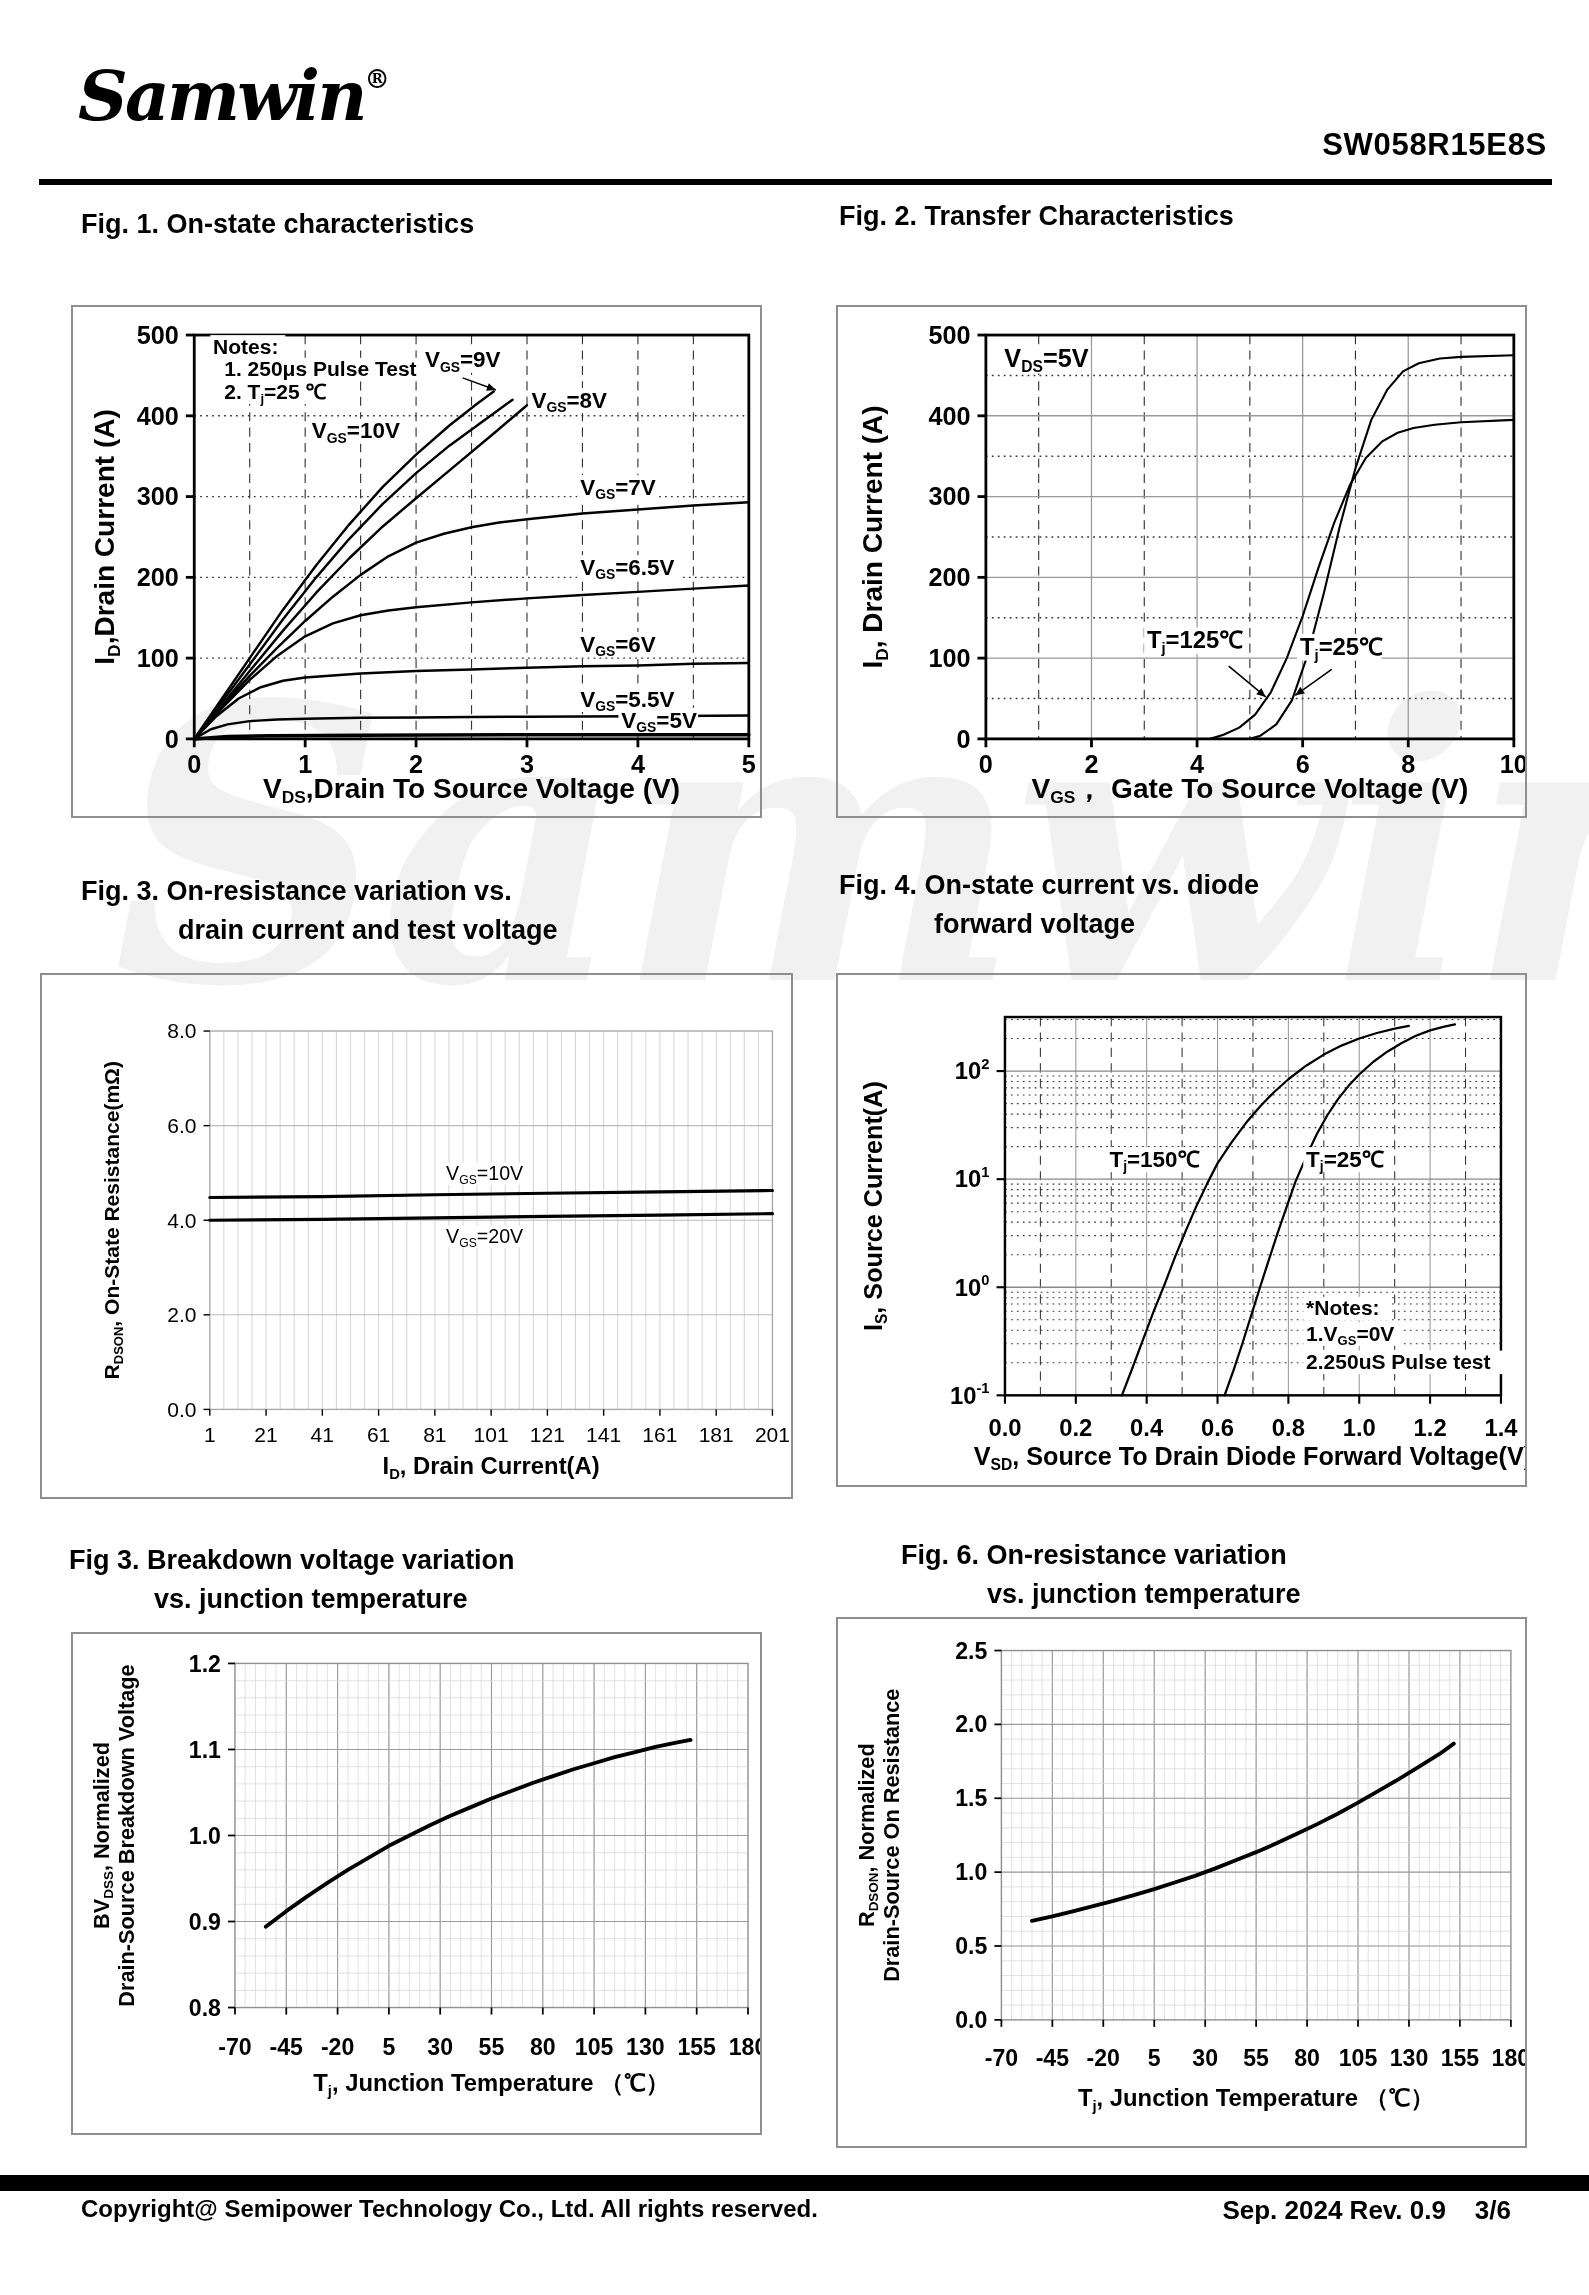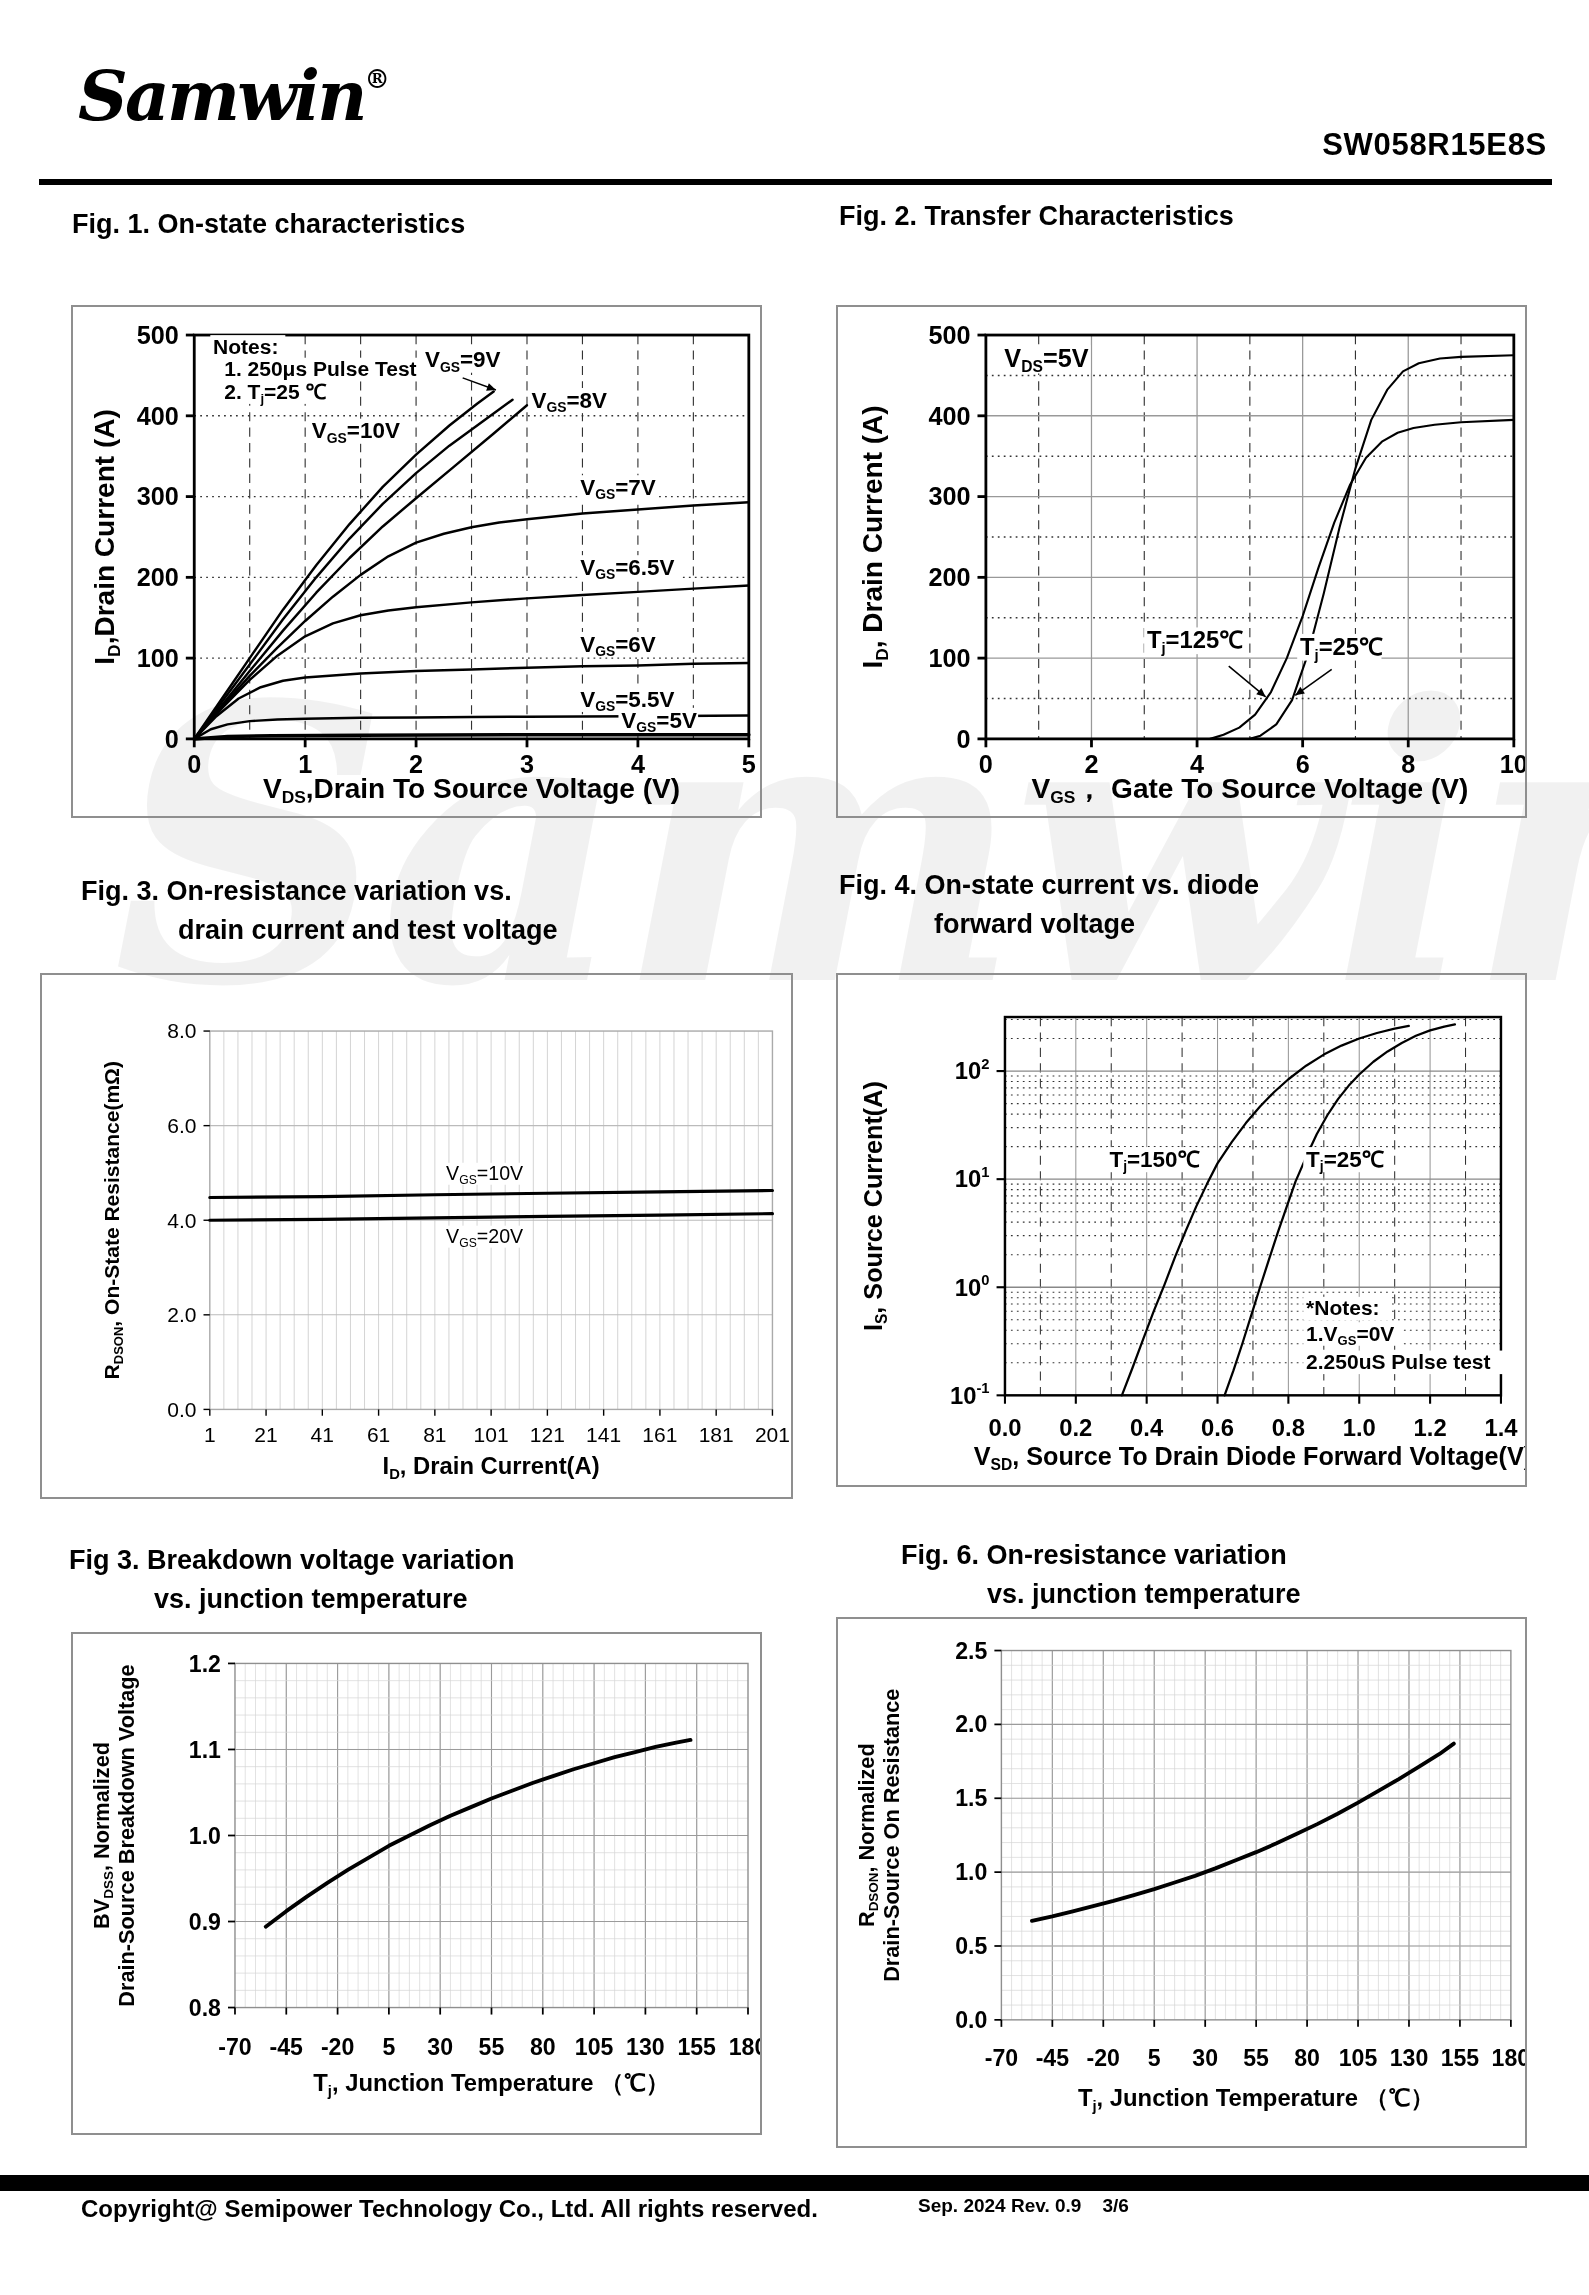--- a/index.html
+++ b/index.html
@@ -9,34 +9,34 @@
   .logo .reg{font-size:25.4px;vertical-align:32.5px;font-style:normal;letter-spacing:0;}
   .partnum{left:975px;top:127px;width:572px;text-align:right;font-size:31px;font-weight:bold;letter-spacing:0.7px;}
   .hrule{left:39px;top:179px;width:1513px;height:6.4px;background:#000;}
   .ftitle{font-size:27px;font-weight:bold;white-space:nowrap;z-index:3;}
   .chartbox{box-sizing:border-box;border:2.1px solid #8f8f8f;background:transparent;z-index:2;}
   .chartbox svg{display:block;width:100%;height:100%;}
   svg text{font-family:"Liberation Sans",sans-serif;fill:#000;}
   .watermark{left:113px;top:622px;font-family:"DejaVu Serif",serif;font-style:italic;font-weight:bold;font-size:381px;letter-spacing:-8.5px;color:#000;opacity:0.05;z-index:0;pointer-events:none;}
   .fbar{left:0;top:2175px;width:1589px;height:15.5px;background:#000;}
   .fleft{left:81px;top:2195px;font-size:24px;font-weight:bold;white-space:pre;}
-  .fright{left:918px;top:2195px;width:593px;text-align:left;font-size:19px;font-weight:bold;white-space:pre;}
+  .fright{left:918px;top:2195px;width:593px;text-align:right;font-size:26px;font-weight:bold;white-space:pre;}
 </style>
 </head>
 <body>
 
 <div class="abs watermark">Samwin</div>
 
 <div class="abs logo">
   <span>Samwin</span><span class="reg">®</span>
 </div>
 <div class="abs partnum">SW058R15E8S</div>
 <div class="abs hrule"></div>
 
-<div class="abs ftitle" style="left:72px;top:209px;">Fig. 1. On-state characteristics</div>
+<div class="abs ftitle" style="left:81px;top:209px;">Fig. 1. On-state characteristics</div>
 <div class="abs ftitle" style="left:839px;top:201px;">Fig. 2. Transfer Characteristics</div>
 <div class="abs ftitle" style="left:81px;top:876px;">Fig. 3. On-resistance variation vs.</div>
 <div class="abs ftitle" style="left:178px;top:915px;">drain current and test voltage</div>
 <div class="abs ftitle" style="left:839px;top:870px;">Fig. 4. On-state current vs. diode</div>
 <div class="abs ftitle" style="left:934px;top:909px;">forward voltage</div>
 <div class="abs ftitle" style="left:69px;top:1545px;">Fig 3. Breakdown voltage variation</div>
 <div class="abs ftitle" style="left:154px;top:1584px;">vs. junction temperature</div>
 <div class="abs ftitle" style="left:886px;top:1540px;margin-left:15px;">Fig. 6. On-resistance variation</div>
 <div class="abs ftitle" style="left:987px;top:1579px;">vs. junction temperature</div>
 

